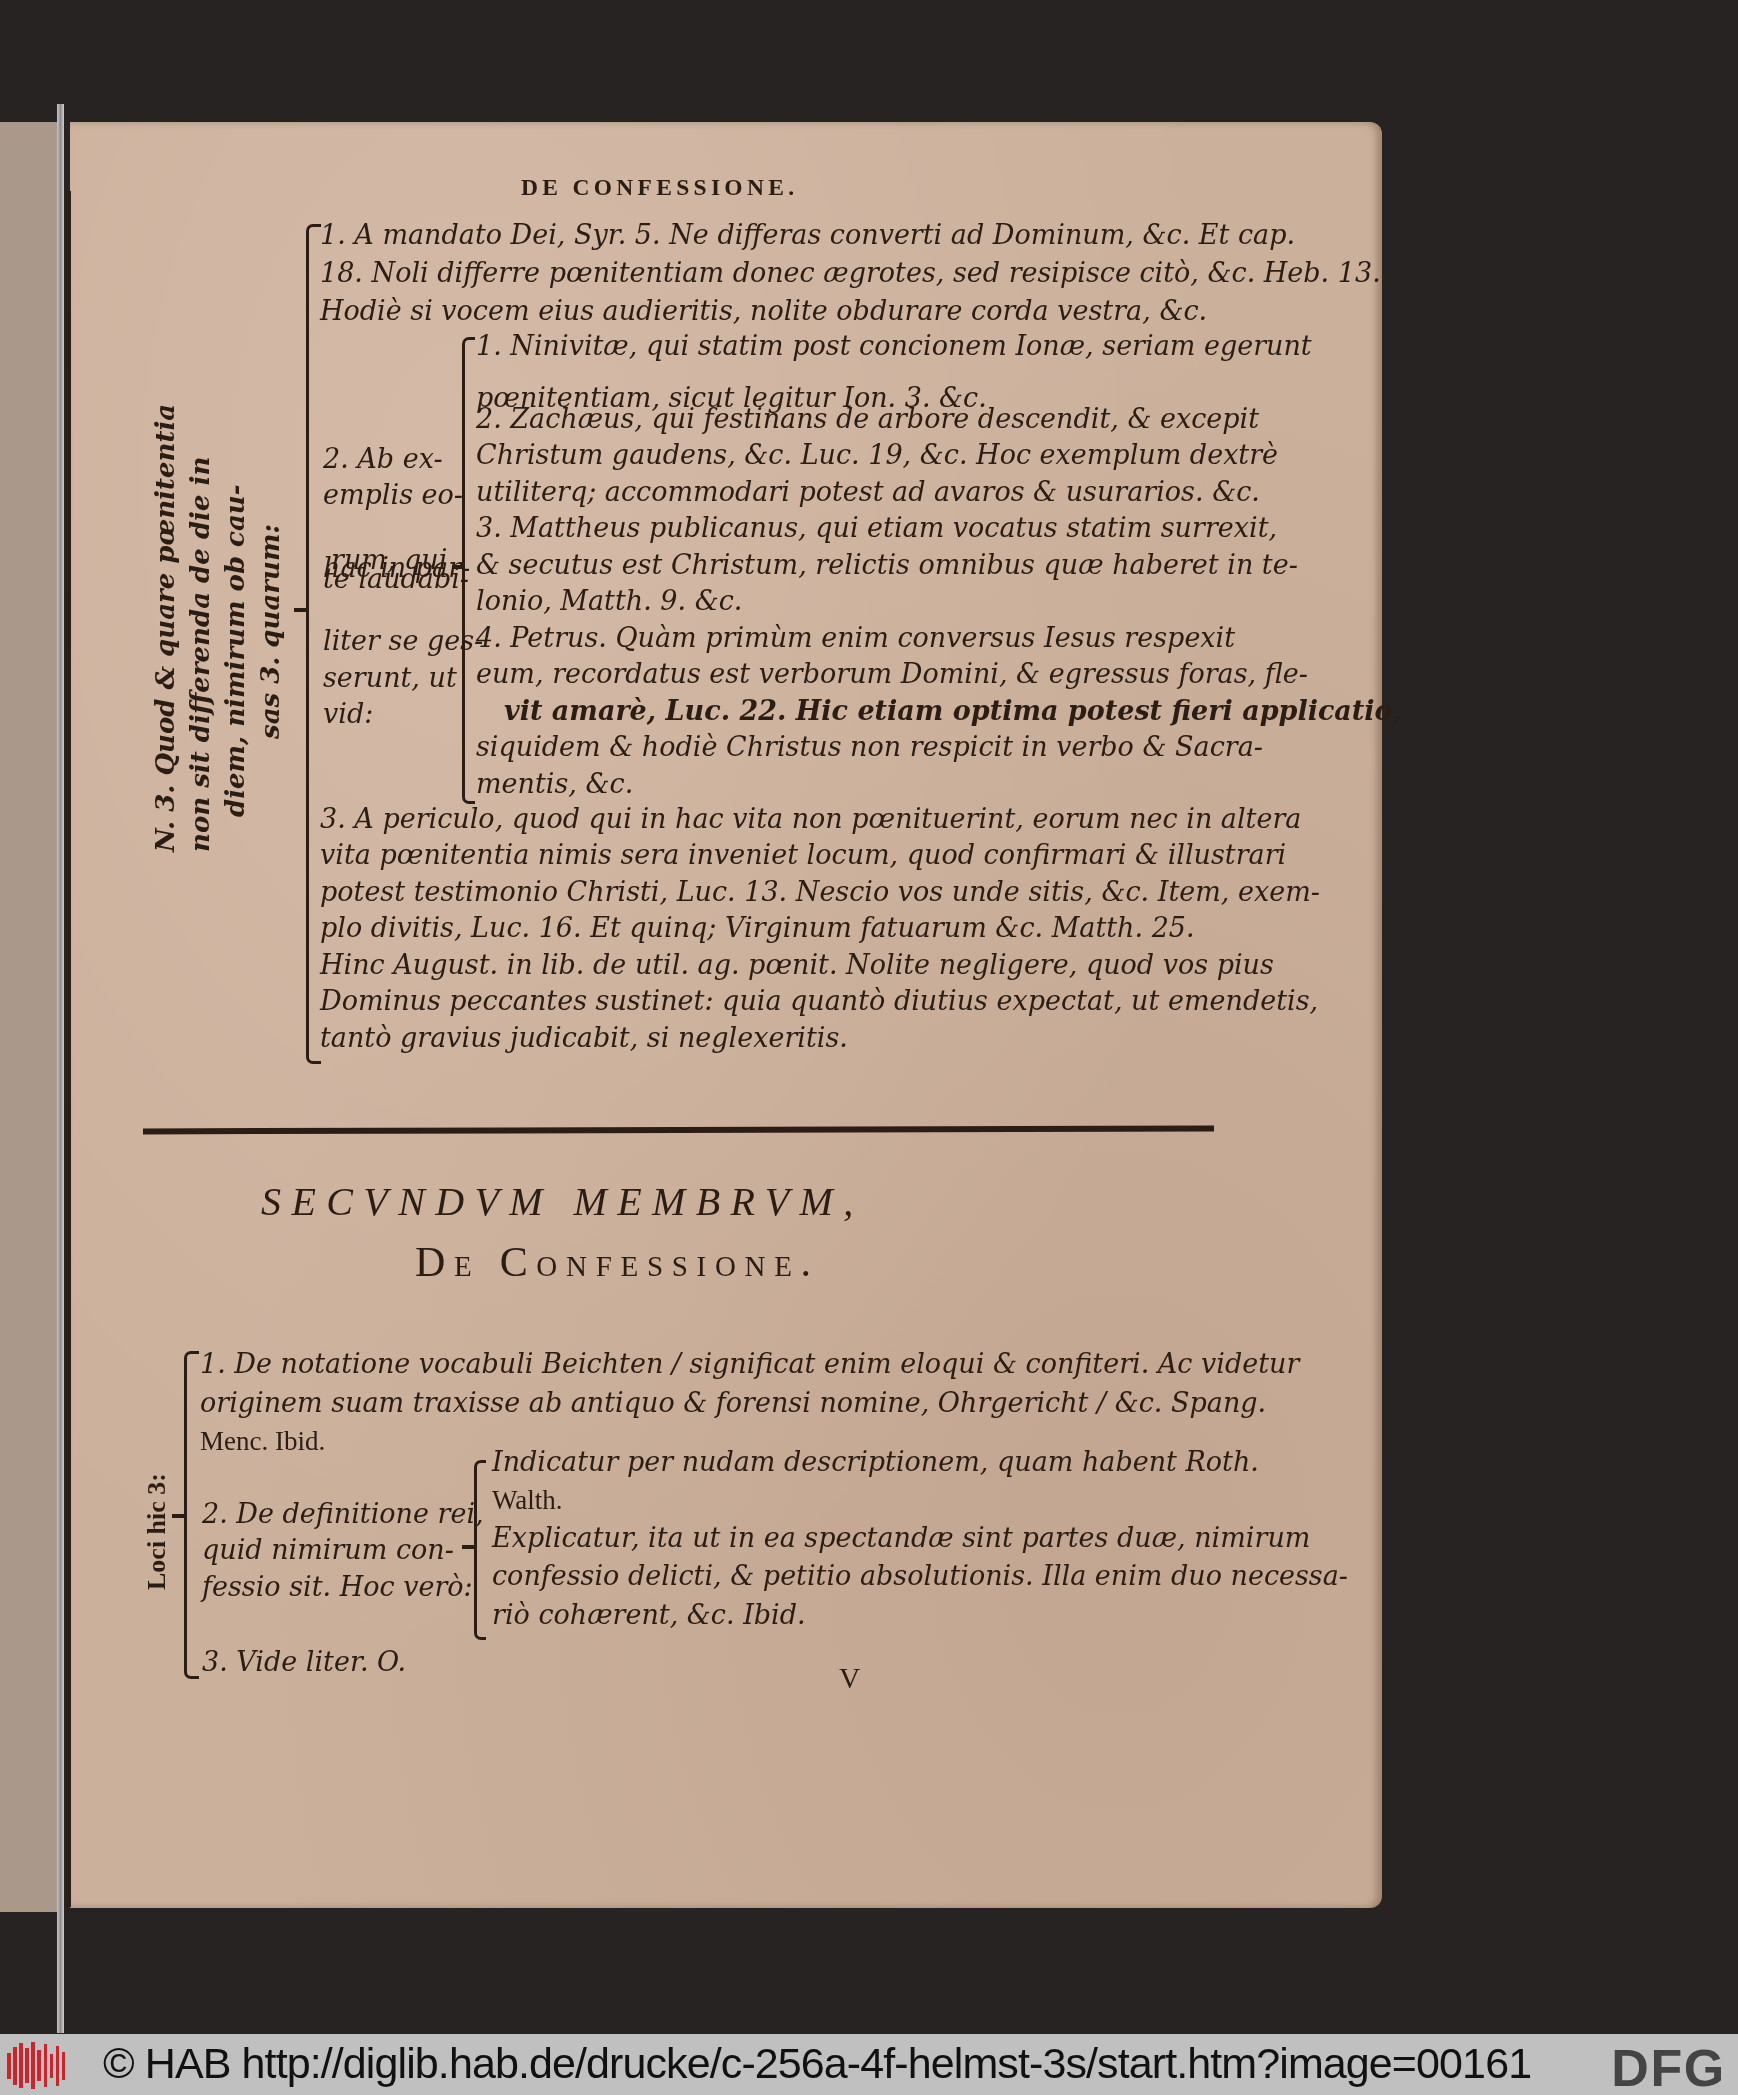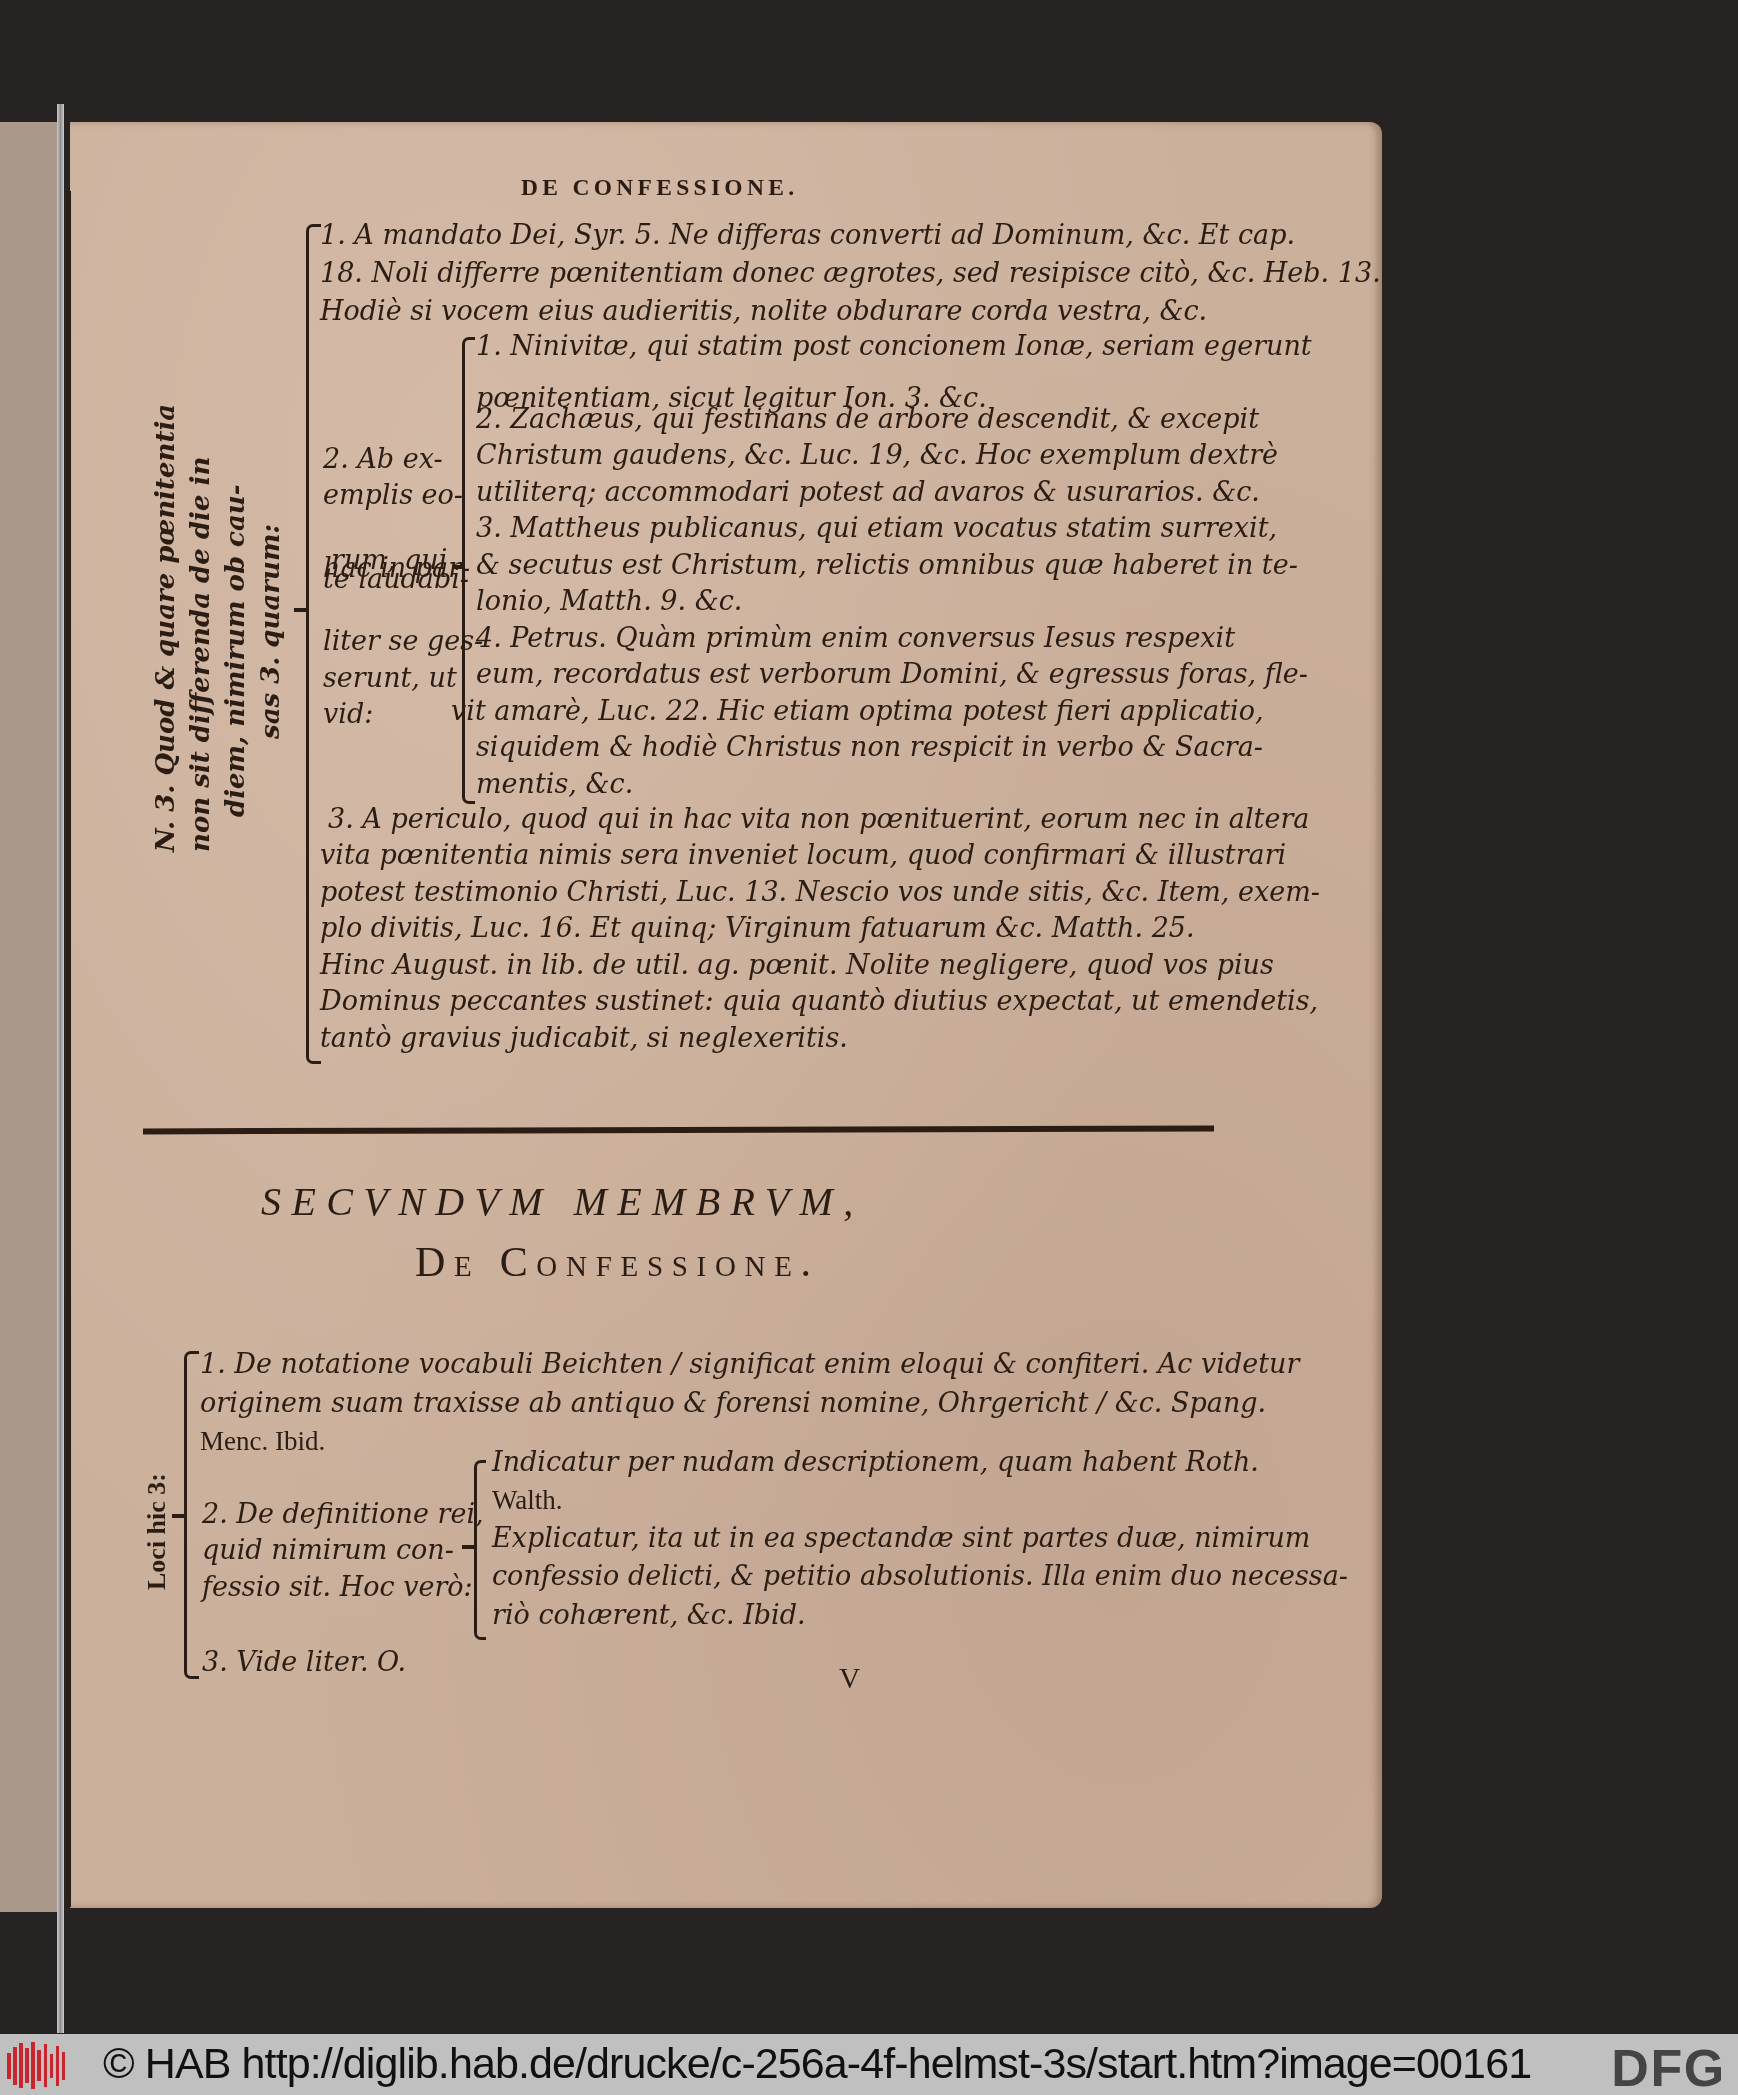--- a/index.html
+++ b/index.html
@@ -110,27 +110,27 @@
   <div class="line" style="left:476px; top:327px;">1. Ninivitæ, qui statim post concionem Ionæ, seriam egerunt</div>
   <div class="line" style="left:476px; top:363px;margin-top:16px;">pœnitentiam, sicut legitur Ion. 3. &amp;c.</div>
   <div class="line" style="left:476px; top:400px;">2. Zachæus, qui festinans de arbore descendit, &amp; excepit</div>
   <div class="line" style="left:476px; top:436px;">Christum gaudens, &amp;c. Luc. 19, &amp;c. Hoc exemplum dextrè</div>
   <div class="line" style="left:476px; top:473px;">utiliterq; accommodari potest ad avaros &amp; usurarios. &amp;c.</div>
   <div class="line" style="left:476px; top:509px;">3. Mattheus publicanus, qui etiam vocatus statim surrexit,</div>
   <div class="line" style="left:476px; top:546px;">&amp; secutus est Christum, relictis omnibus quæ haberet in te-</div>
   <div class="line" style="left:476px; top:582px;">lonio, Matth. 9. &amp;c.</div>
   <div class="line" style="left:476px; top:619px;">4. Petrus. Quàm primùm enim conversus Iesus respexit</div>
   <div class="line" style="left:476px; top:655px;">eum, recordatus est verborum Domini, &amp; egressus foras, fle-</div>
-  <div class="line" style="left:451px; top:692px;">vit amarè, Luc. 22. Hic etiam optima potest fieri applicatio,</div>
+  <div class="line" style="left:504px; top:692px;font-weight:bold;">vit amarè, Luc. 22. Hic etiam optima potest fieri applicatio,</div>
   <div class="line" style="left:476px; top:728px;">siquidem &amp; hodiè Christus non respicit in verbo &amp; Sacra-</div>
   <div class="line" style="left:476px; top:765px;">mentis, &amp;c.</div>
 </div>
 
 <div>
-  <div class="line" style="left:320px; top:800px;margin-left:8px;">3. A periculo, quod qui in hac vita non pœnituerint, eorum nec in altera</div>
+  <div class="line" style="left:320px; top:800px;">3. A periculo, quod qui in hac vita non pœnituerint, eorum nec in altera</div>
   <div class="line" style="left:320px; top:836px;">vita pœnitentia nimis sera inveniet locum, quod confirmari &amp; illustrari</div>
   <div class="line" style="left:320px; top:873px;">potest testimonio Christi, Luc. 13. Nescio vos unde sitis, &amp;c. Item, exem-</div>
   <div class="line" style="left:320px; top:909px;">plo divitis, Luc. 16. Et quinq; Virginum fatuarum &amp;c. Matth. 25.</div>
   <div class="line" style="left:320px; top:946px;">Hinc August. in lib. de util. ag. pœnit. Nolite negligere, quod vos pius</div>
   <div class="line" style="left:320px; top:982px;">Dominus peccantes sustinet: quia quantò diutius expectat, ut emendetis,</div>
   <div class="line" style="left:320px; top:1019px;">tantò gravius judicabit, si neglexeritis.</div>
 </div>
 
 <div class="rule"></div>
 

